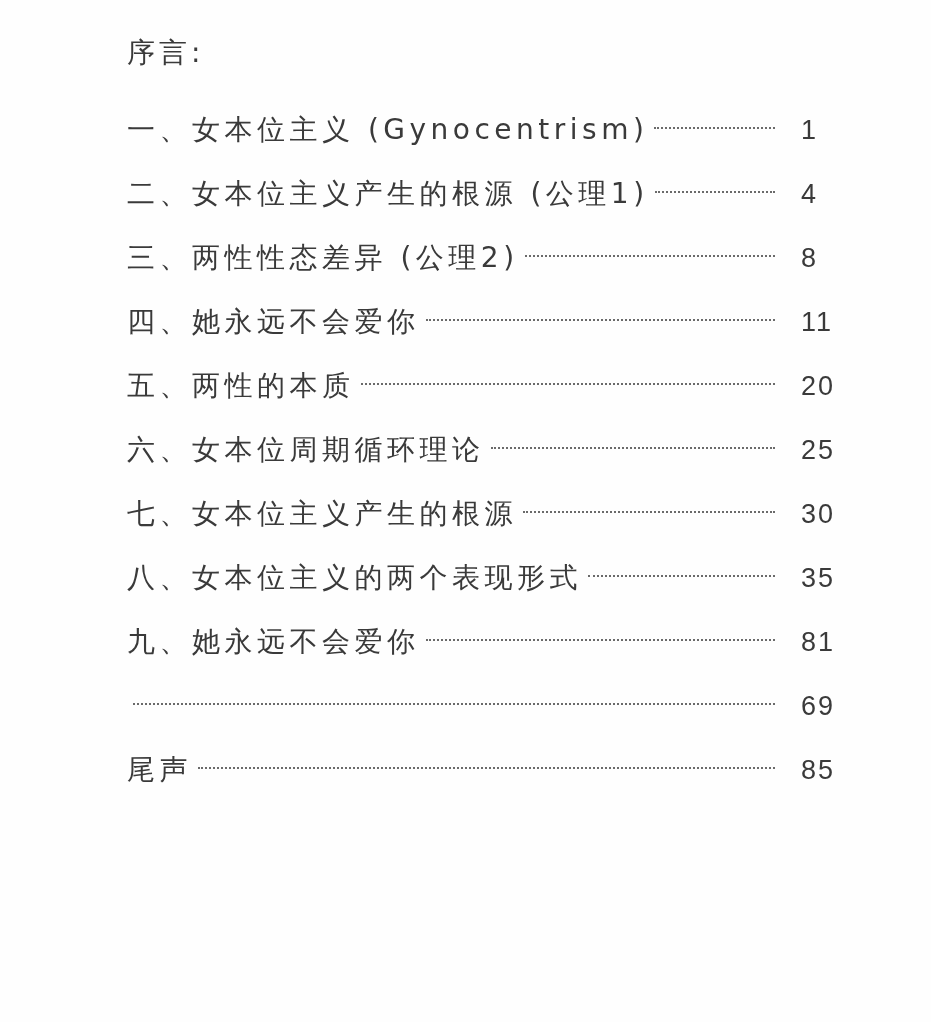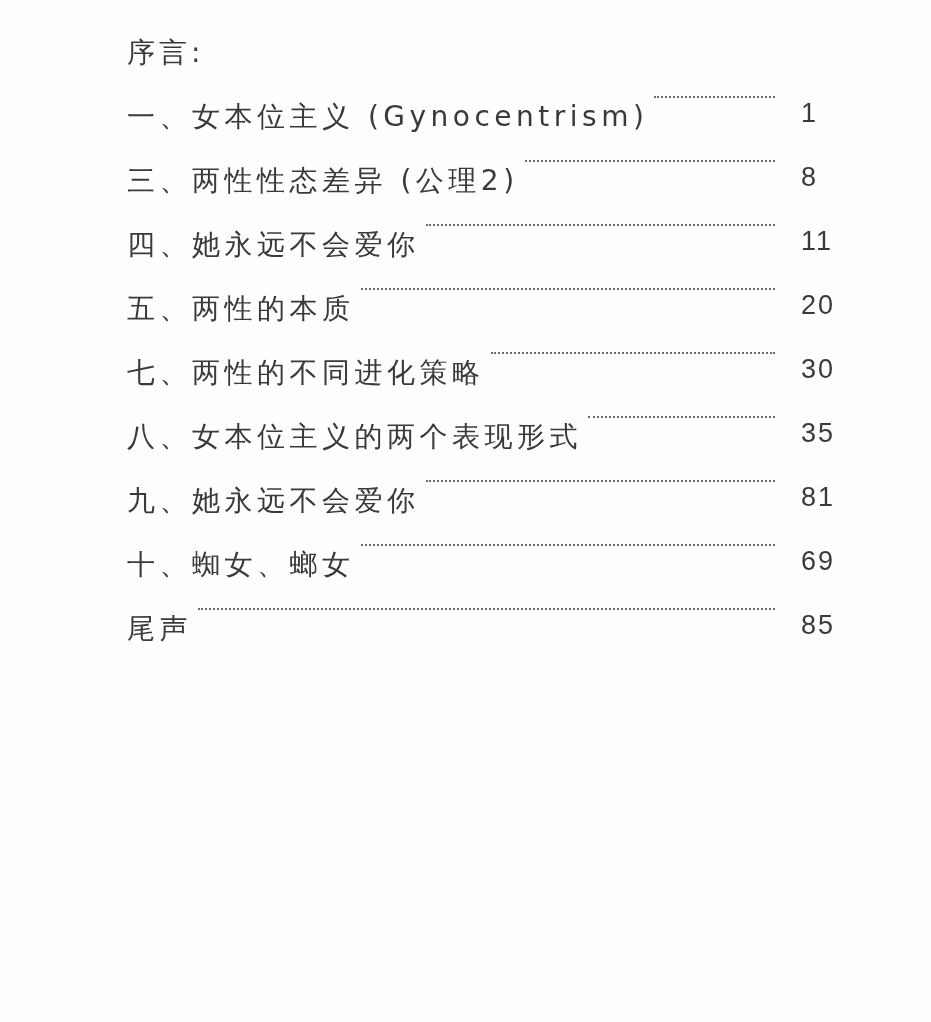--- a/index.html
+++ b/index.html
@@ -34,21 +34,21 @@
       left: 127px;
       top: 98px;
       width: 726px;
       margin: 0;
       padding: 0;
       list-style: none;
     }
     .toc-row {
       height: 64px;
       display: flex;
-      align-items: flex-start;
+      align-items: center;
     }
     .toc-title {
       font-size: 28px;
       letter-spacing: 4.5px;
       white-space: nowrap;
       color: #3a3a3a;
     }
     .toc-leader {
       flex: 1;
       border-bottom: 2px dotted #6a6a6a;
@@ -85,20 +85,27 @@
 
   <ul class="toc">
     <li class="toc-row">
       <span class="toc-title">一、女本位主义 (Gynocentrism)</span>
       <span class="toc-leader-wrap">
           <span class="toc-leader"></span>
         </span>
       <span class="toc-page">1</span>
     </li>
     <li class="toc-row">
+      <span class="toc-title">二、女本位主义产生的根源 (公理1)</span>
+      <span class="toc-leader-wrap">
+          <span class="toc-leader"></span>
+        </span>
+      <span class="toc-page">4</span>
+    </li>
+    <li class="toc-row">
       <span class="toc-title">三、两性性态差异 (公理2)</span>
       <span class="toc-leader-wrap">
           <span class="toc-leader"></span>
         </span>
       <span class="toc-page">8</span>
     </li>
     <li class="toc-row">
       <span class="toc-title">四、她永远不会爱你</span>
       <span class="toc-leader-wrap">
           <span class="toc-leader"></span>
@@ -106,42 +113,48 @@
       <span class="toc-page">11</span>
     </li>
     <li class="toc-row">
       <span class="toc-title">五、两性的本质</span>
       <span class="toc-leader-wrap">
           <span class="toc-leader"></span>
         </span>
       <span class="toc-page">20</span>
     </li>
     <li class="toc-row">
-      <span class="toc-title">七、两性的不同进化策略</span>
+      <span class="toc-title">六、女本位周期循环理论</span>
+      <span class="toc-leader-wrap">
+          <span class="toc-leader"></span>
+        </span>
+      <span class="toc-page">25</span>
+    </li>
+    <li class="toc-row">
+      <span class="toc-title">七、女本位主义产生的根源</span>
       <span class="toc-leader-wrap">
           <span class="toc-leader"></span>
         </span>
       <span class="toc-page">30</span>
     </li>
     <li class="toc-row">
       <span class="toc-title">八、女本位主义的两个表现形式</span>
       <span class="toc-leader-wrap">
           <span class="toc-leader"></span>
         </span>
       <span class="toc-page">35</span>
     </li>
     <li class="toc-row">
       <span class="toc-title">九、她永远不会爱你</span>
       <span class="toc-leader-wrap">
           <span class="toc-leader"></span>
         </span>
       <span class="toc-page">81</span>
     </li>
     <li class="toc-row">
-      <span class="toc-title">十、蜘女、螂女</span>
       <span class="toc-leader-wrap">
           <span class="toc-leader"></span>
         </span>
       <span class="toc-page">69</span>
     </li>
     <li class="toc-row">
       <span class="toc-title">尾声</span>
       <span class="toc-leader-wrap">
           <span class="toc-leader"></span>
         </span>

